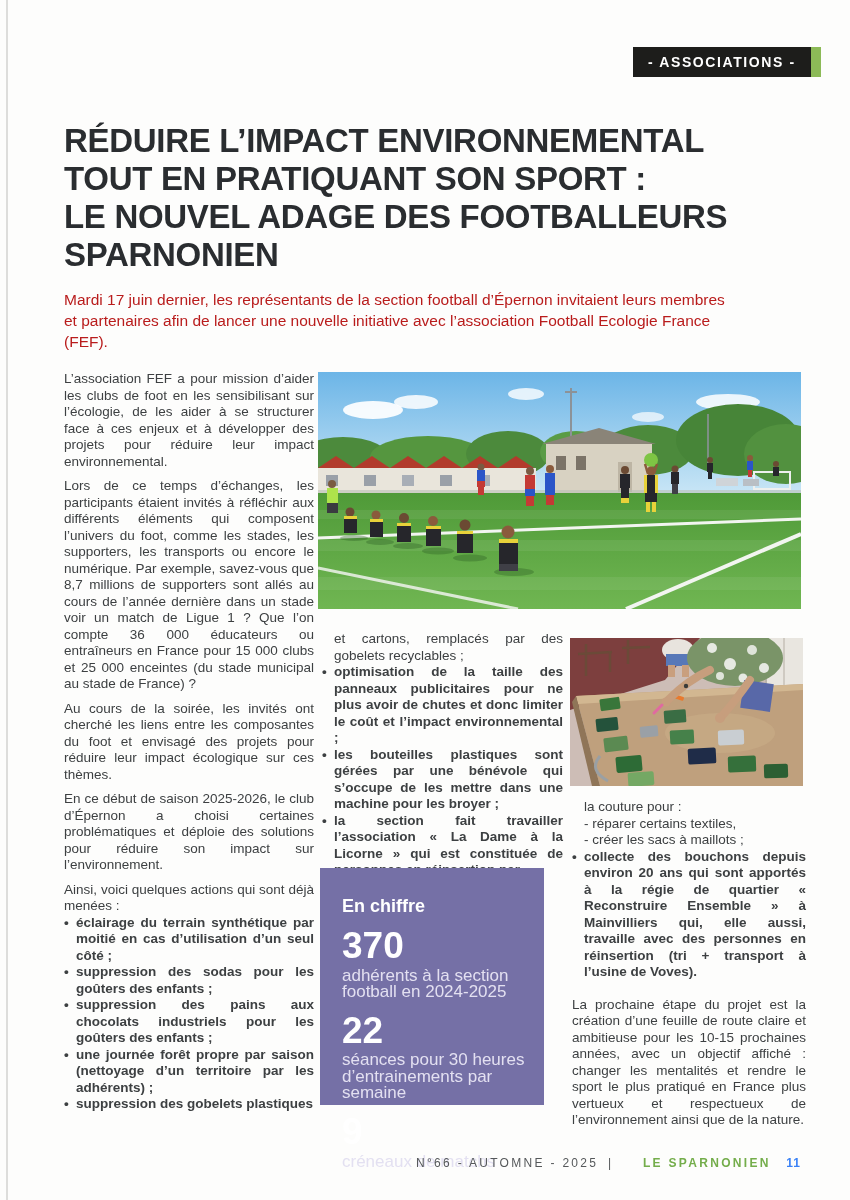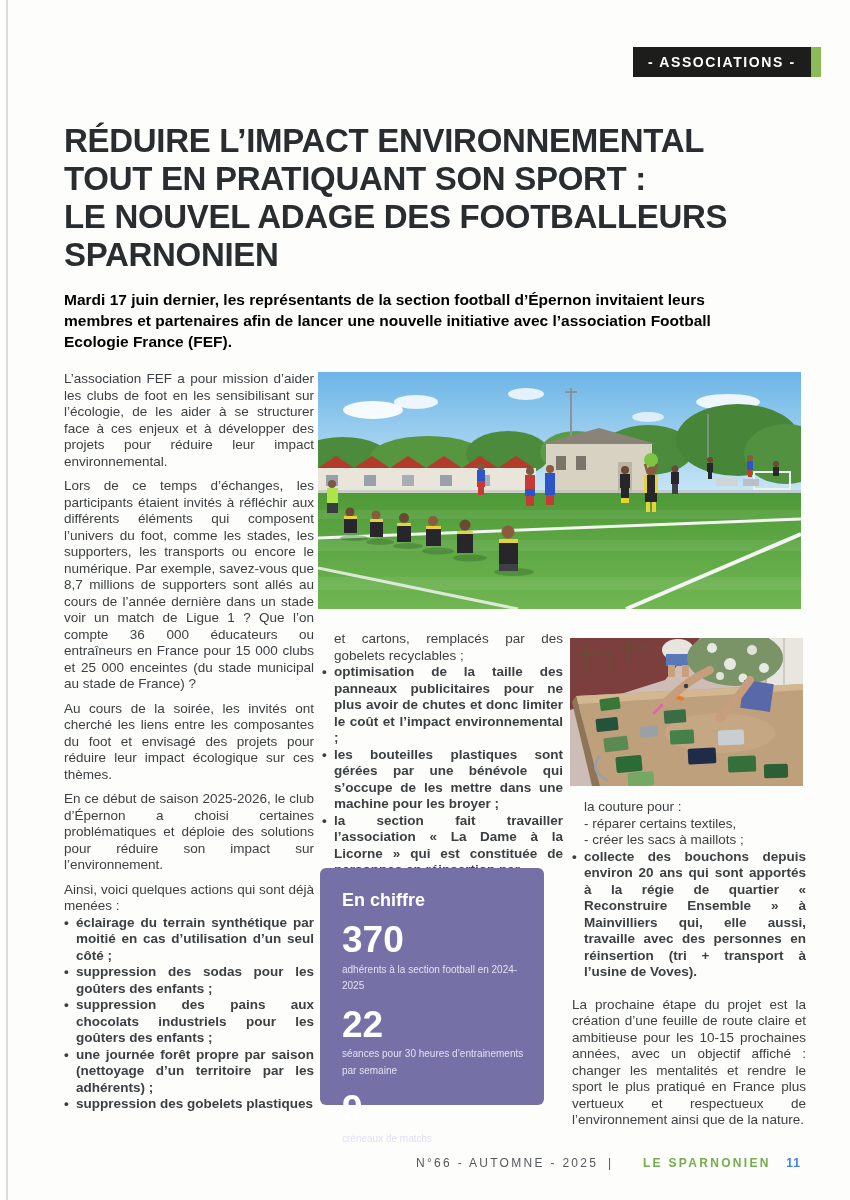--- a/index.html
+++ b/index.html
@@ -15,21 +15,21 @@
   .badge-black{background:#1d1d1b;color:#ffffff;font-weight:700;font-size:14px;
     letter-spacing:1.6px;display:flex;align-items:center;padding:0 15px;white-space:nowrap;}
   .badge-green{width:10px;background:#8cba57;}
 
   
   .headline{position:absolute;left:64px;top:122px;width:710px;
     font-size:33px;line-height:38px;font-weight:800;color:#2a2d30;letter-spacing:-0.3px;}
 
   
   .intro{position:absolute;left:64px;top:289px;width:672px;
-    font-weight:700;font-size:15.5px;line-height:21px;color:#000000;}
+    font-weight:400;font-size:15.5px;line-height:21px;color:#b91c1c;}
 
   
   .coltext{position:absolute;font-size:13.5px;line-height:16.5px;
     text-align:justify;color:#3d4042;}
   .coltext p{margin:0 0 8px 0;}
   .coltext p:last-child{margin-bottom:0;}
   .col-left{left:64px;top:371px;width:250px;}
   .col-mid{left:322px;top:631px;width:241px;}
   .col-right{left:572px;top:799px;width:234px;}
 
@@ -41,24 +41,24 @@
   .closing{margin-top:16px !important;}
 
   
   .photo{position:absolute;overflow:hidden;}
   .photo svg{display:block;width:100%;height:100%;}
   .photo1{left:318px;top:372px;width:483px;height:237px;}
   .photo2{left:570px;top:638px;width:233px;height:148px;}
 
   
   .statbox{position:absolute;left:320px;top:868px;width:224px;height:237px;
-    background:#7570a6;color:#ffffff;box-sizing:border-box;padding:22px 16px 0 22px;border-radius:6px;}
+    background:#7570a6;color:#ffffff;box-sizing:border-box;padding:28px 16px 0 22px;}
   .stat-title{font-size:18px;font-weight:700;margin-bottom:10px;}
   .stat-value{font-size:37px;font-weight:700;line-height:1.02;}
-  .stat-label{font-size:10px;line-height:16.5px;color:#e3e0f1;margin:3px 0 11px 0;width:186px;}
+  .stat-label{font-size:17px;line-height:16.5px;color:#e3e0f1;margin:3px 0 11px 0;width:186px;}
 
   
   .footer{position:absolute;top:1156px;right:49px;font-size:12px;
     letter-spacing:2.3px;color:#55585a;white-space:nowrap;}
   .footer .sep{margin:0 4px;color:#55585a;}
   .footer .mag{color:#74ad4b;font-weight:700;padding-left:20px;}
   .footer .pg{color:#3b82f6;font-weight:700;margin-left:10px;letter-spacing:1px;}
 </style>
 </head>
 <body>

